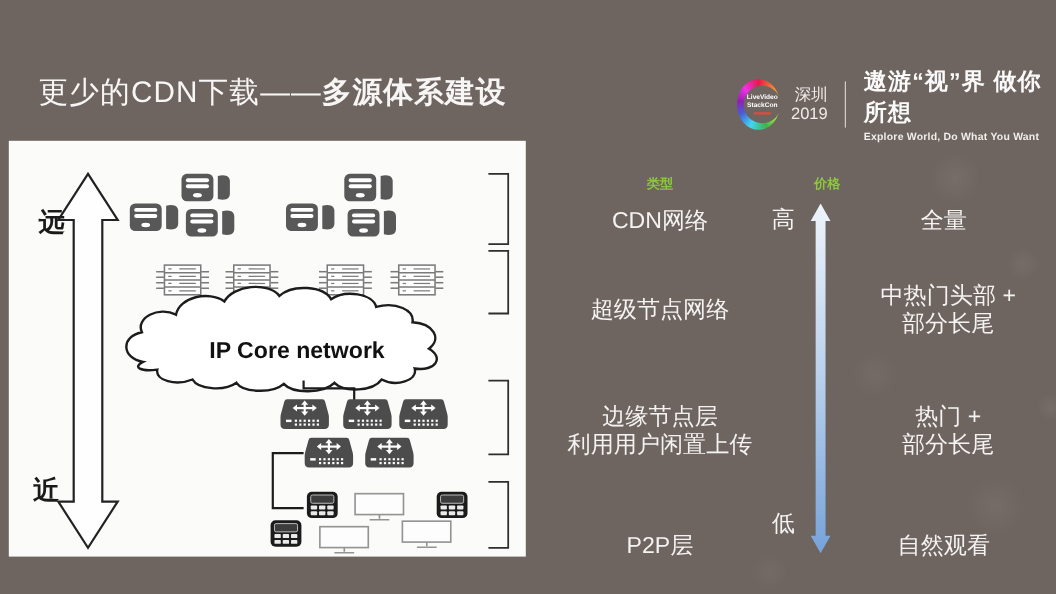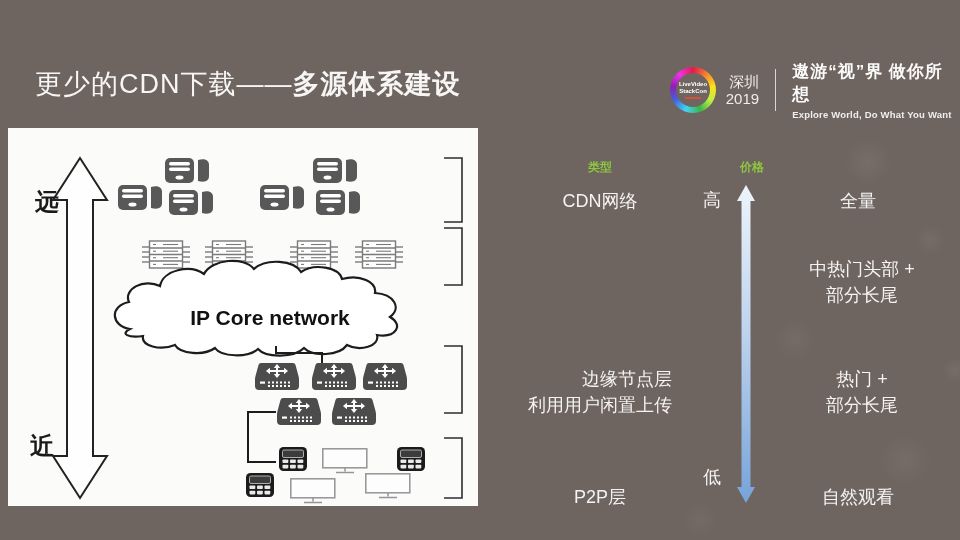--- a/index.html
+++ b/index.html
@@ -27,29 +27,29 @@
   .ring{position:relative;width:46px;height:46px;border-radius:50%;
     background:conic-gradient(#e6194b,#f58231,#ffe119,#bfef45,#3cb44b,#42d4f4,#4363d8,#911eb4,#f032e6,#e6194b);}
   .ring-inner{position:absolute;left:6px;top:6px;width:34px;height:34px;border-radius:50%;
     background:#6e6460;display:flex;flex-direction:column;align-items:center;justify-content:center;color:#fff;}
   .ring-inner .l1{font-size:6px;font-weight:bold;line-height:7px;}
   .ring-inner .l2{font-size:6px;font-weight:bold;line-height:7px;}
   .ring-inner .dash{width:16px;height:2px;margin-top:2px;background:#d94f3c;border-radius:1px;}
   .city-block{margin-left:10px;color:#f0ece9;line-height:17px;font-size:15px;}
   .city-block .city{font-size:15px;text-align:right;}
   .vdiv{width:1px;height:42px;background:rgba(255,255,255,.75);margin:0 16px 0 16px;}
-  .slogan .cn{font-size:17px;font-weight:bold;color:#fbfafa;letter-spacing:1px;}
+  .slogan .cn{font-size:21px;font-weight:bold;color:#fbfafa;letter-spacing:1px;}
   .slogan .en{font-size:9.5px;font-weight:bold;color:#f1eeec;margin-top:3px;letter-spacing:.2px;}
   
   .panel{position:absolute;left:8px;top:88px;width:470px;height:378px;background:#fbfbfa;}
   .panel svg{position:absolute;left:0;top:0;}
   
   .rtable{position:absolute;left:520px;top:105px;width:430px;height:400px;color:#f4f3f2;}
   .cell{position:absolute;transform:translate(-50%,-50%);white-space:nowrap;text-align:center;
-        font-size:18px;line-height:26px;}
+        font-size:21px;line-height:26px;}
   .th{font-size:12px;font-weight:bold;color:#8dc63f;}
   .price-arrow{position:absolute;left:215px;top:40px;}
 </style>
 </head>
 <body>
 
 <div class="slide">
 
   <div class="title"><span>更少的CDN下载——</span><span class="bold">多源体系建设</span></div>
 
@@ -224,27 +224,28 @@
 
   <div class="rtable">
     <div class="cell th" style="left:80px;top:22px;">类型</div>
     <div class="cell th" style="left:232px;top:22px;">价格</div>
 
     <div class="cell" style="left:80px;top:56px;">CDN网络</div>
     <div class="cell" style="left:192px;top:55px;">高</div>
     <div class="cell" style="left:338px;top:56px;">全量</div>
 
     <div class="cell" style="left:80px;top:137px;">
+      <div>超级节点网络</div>
     </div>
     <div class="cell" style="left:342px;top:137px;">
       <div>中热门头部 +</div>
       <div>部分长尾</div>
     </div>
 
-    <div class="cell" style="left:80px;top:247px;text-align:right;">
+    <div class="cell" style="left:80px;top:247px;">
       <div>边缘节点层</div>
       <div>利用用户闲置上传</div>
     </div>
     <div class="cell" style="left:342px;top:247px;">
       <div>热门 +</div>
       <div>部分长尾</div>
     </div>
 
     <div class="cell" style="left:80px;top:352px;">P2P层</div>
     <div class="cell" style="left:192px;top:332px;">低</div>

